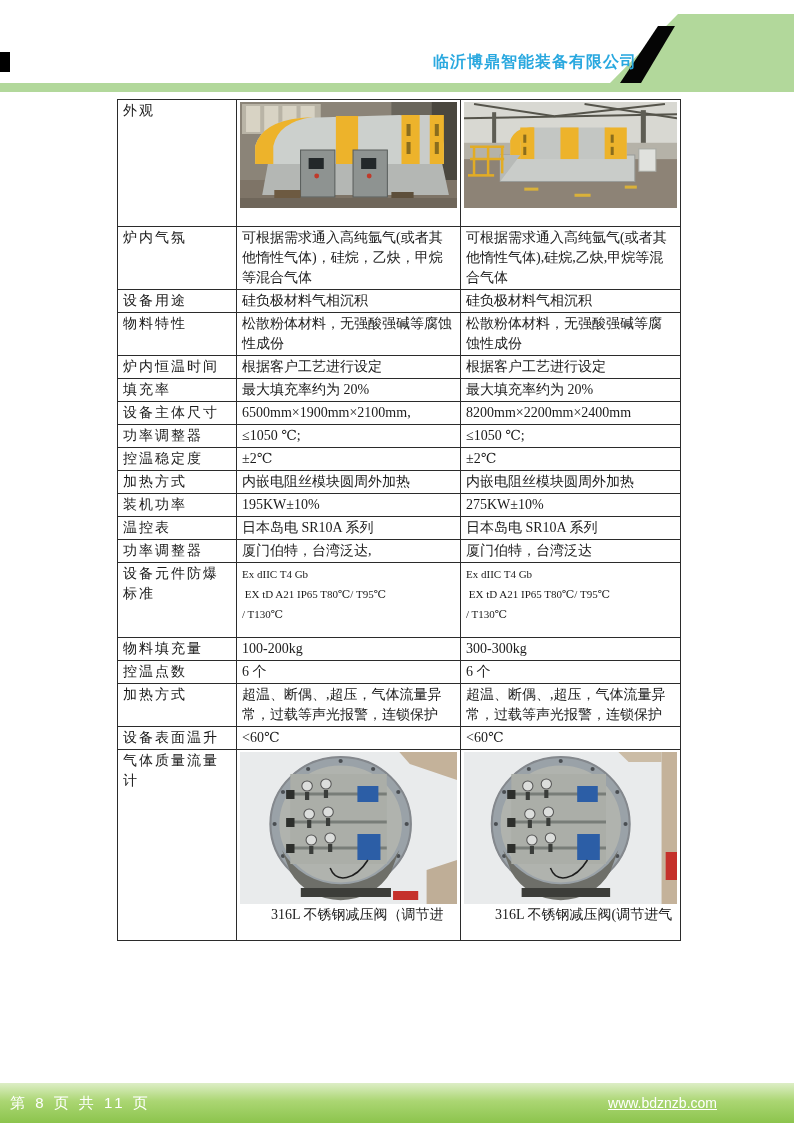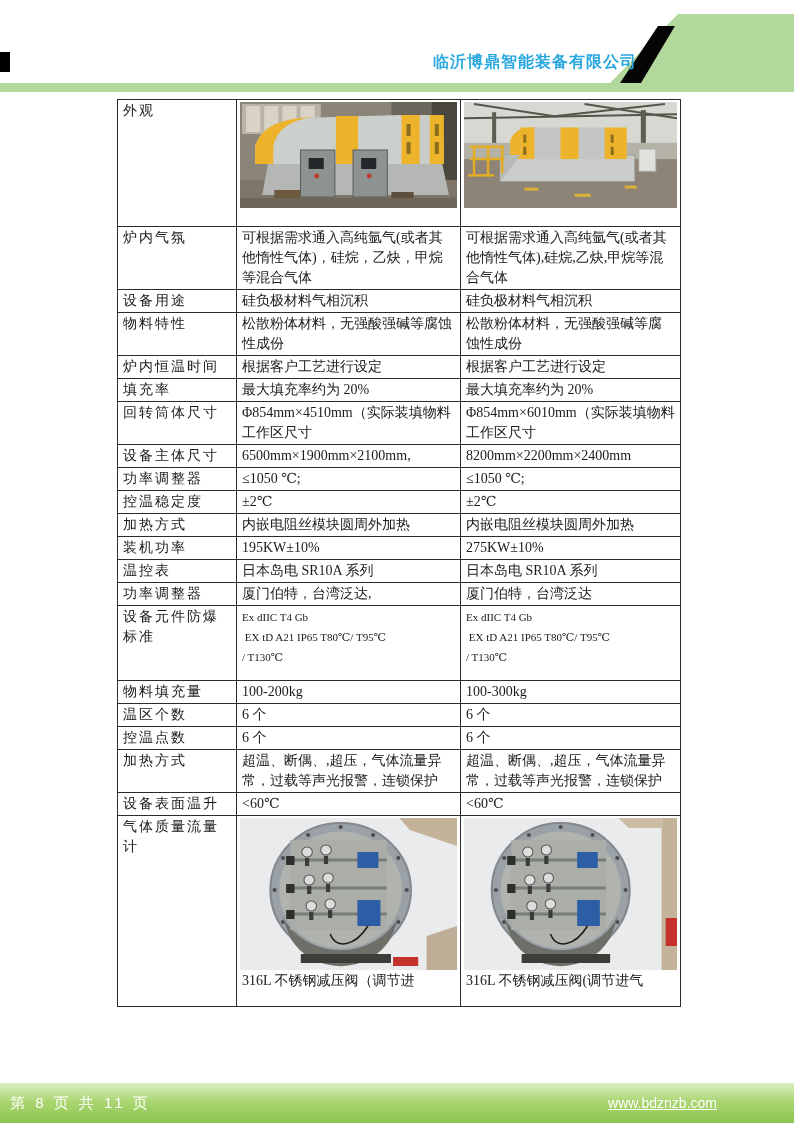--- a/index.html
+++ b/index.html
@@ -28,21 +28,21 @@
   }
   td.label-cell{letter-spacing:2px;}
   tr.r-photos td{height:122px;}
   tr.r-photos td.value-cell{padding:2px 3px;}
   tr.r-ex td{height:72px;}
   tr.r-ex td.value-cell{font-size:11px;}
   tr.r-gas td{height:186px;}
   tr.r-gas td.value-cell{padding:2px 3px;}
   .photo{display:block;width:100%;height:106px;}
   .photo-gas{display:block;width:100%;height:152px;}
-  .gas-caption{padding:2px 2px 0 2px;line-height:18px;}
+  .gas-caption{padding:2px 2px 0 2px;line-height:18px;margin-left:29px;}
   
   .footer{
     position:absolute;left:0;bottom:0;width:794px;height:40px;
     background:linear-gradient(180deg,#ddeec6 0%,#abd673 45%,#8cc44d 100%);
     font-family:"Liberation Sans","DejaVu Sans",sans-serif;color:#ffffff;text-align:right;
   }
   .page-info{
     position:absolute;left:10px;top:0;line-height:40px;
     font-size:15px;letter-spacing:3px;
   }
@@ -167,25 +167,20 @@
           <td class="label-cell">炉内恒温时间</td>
           <td class="value-cell">根据客户工艺进行设定</td>
           <td class="value-cell">根据客户工艺进行设定</td>
         </tr>
         <tr class="r-text">
           <td class="label-cell">填充率</td>
           <td class="value-cell">最大填充率约为 20%</td>
           <td class="value-cell">最大填充率约为 20%</td>
         </tr>
         <tr class="r-text">
-          <td class="label-cell">回转筒体尺寸</td>
-          <td class="value-cell">Φ854mm×4510mm（实际装填物料工作区尺寸</td>
-          <td class="value-cell">Φ854mm×6010mm（实际装填物料工作区尺寸</td>
-        </tr>
-        <tr class="r-text">
           <td class="label-cell">设备主体尺寸</td>
           <td class="value-cell">6500mm×1900mm×2100mm,</td>
           <td class="value-cell">8200mm×2200mm×2400mm</td>
         </tr>
         <tr class="r-text">
           <td class="label-cell">功率调整器</td>
           <td class="value-cell">≤1050 ℃;</td>
           <td class="value-cell">≤1050 ℃;</td>
         </tr>
         <tr class="r-text">
@@ -218,26 +213,21 @@
           <td class="value-cell">Ex dIIC T4 Gb
  EX tD A21 IP65 T80℃/ T95℃
 / T130℃</td>
           <td class="value-cell">Ex dIIC T4 Gb
  EX tD A21 IP65 T80℃/ T95℃
 / T130℃</td>
         </tr>
         <tr class="r-text">
           <td class="label-cell">物料填充量</td>
           <td class="value-cell">100-200kg</td>
-          <td class="value-cell">100-300kg</td>
-        </tr>
-        <tr class="r-text">
-          <td class="label-cell">温区个数</td>
-          <td class="value-cell">6 个</td>
-          <td class="value-cell">6 个</td>
+          <td class="value-cell">300-300kg</td>
         </tr>
         <tr class="r-text">
           <td class="label-cell">控温点数</td>
           <td class="value-cell">6 个</td>
           <td class="value-cell">6 个</td>
         </tr>
         <tr class="r-text">
           <td class="label-cell">加热方式</td>
           <td class="value-cell">超温、断偶、,超压，气体流量异常，过载等声光报警，连锁保护</td>
           <td class="value-cell">超温、断偶、,超压，气体流量异常，过载等声光报警，连锁保护</td>

